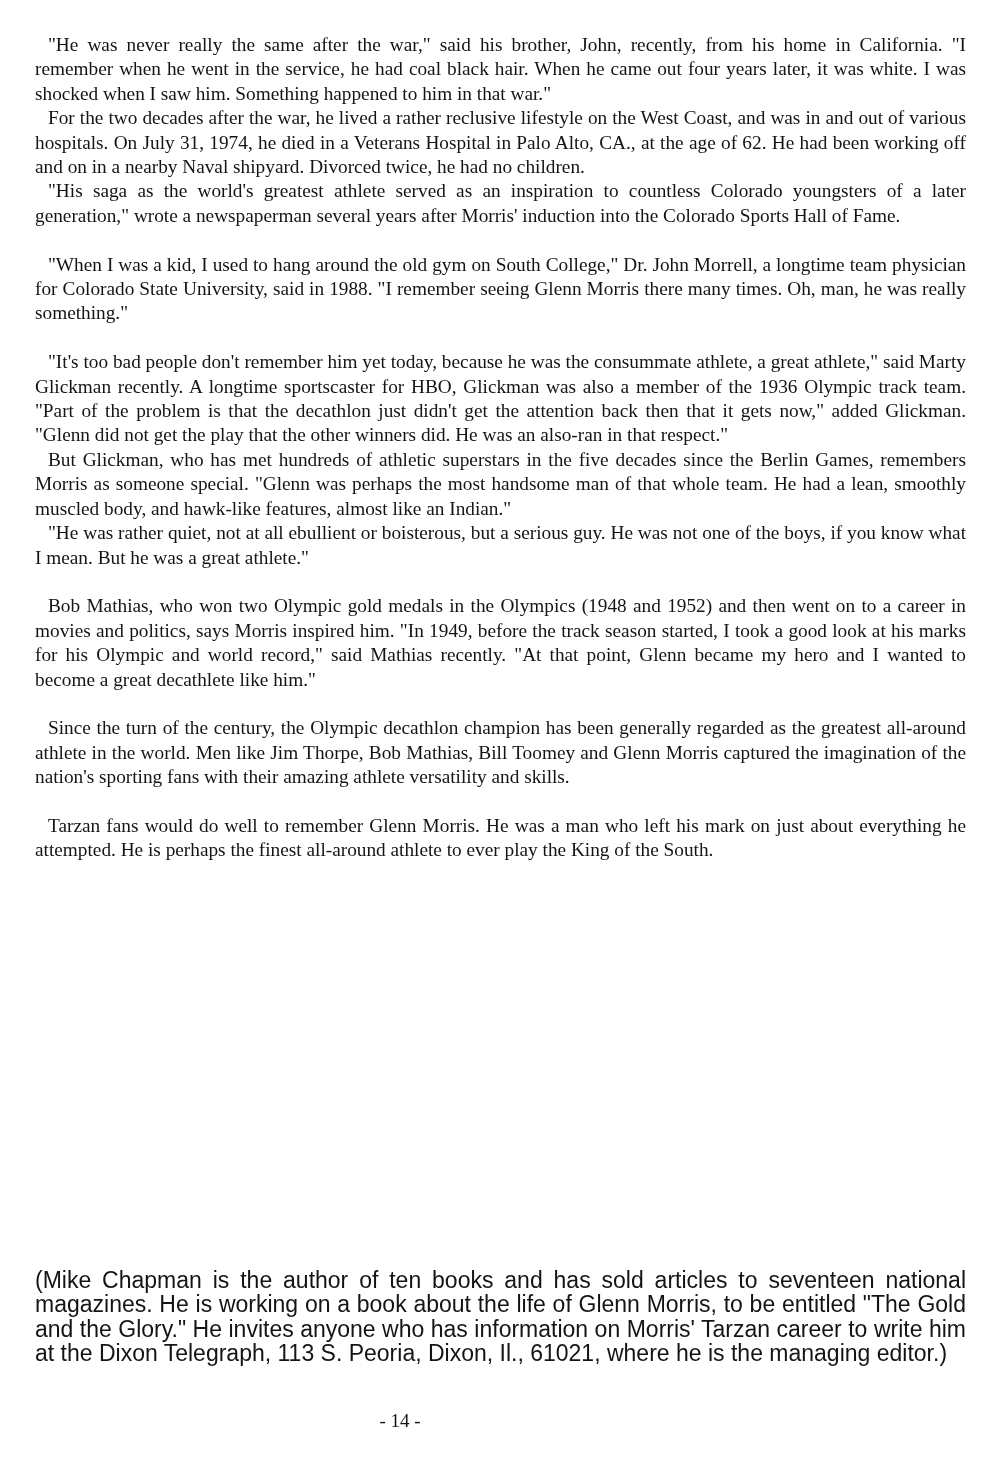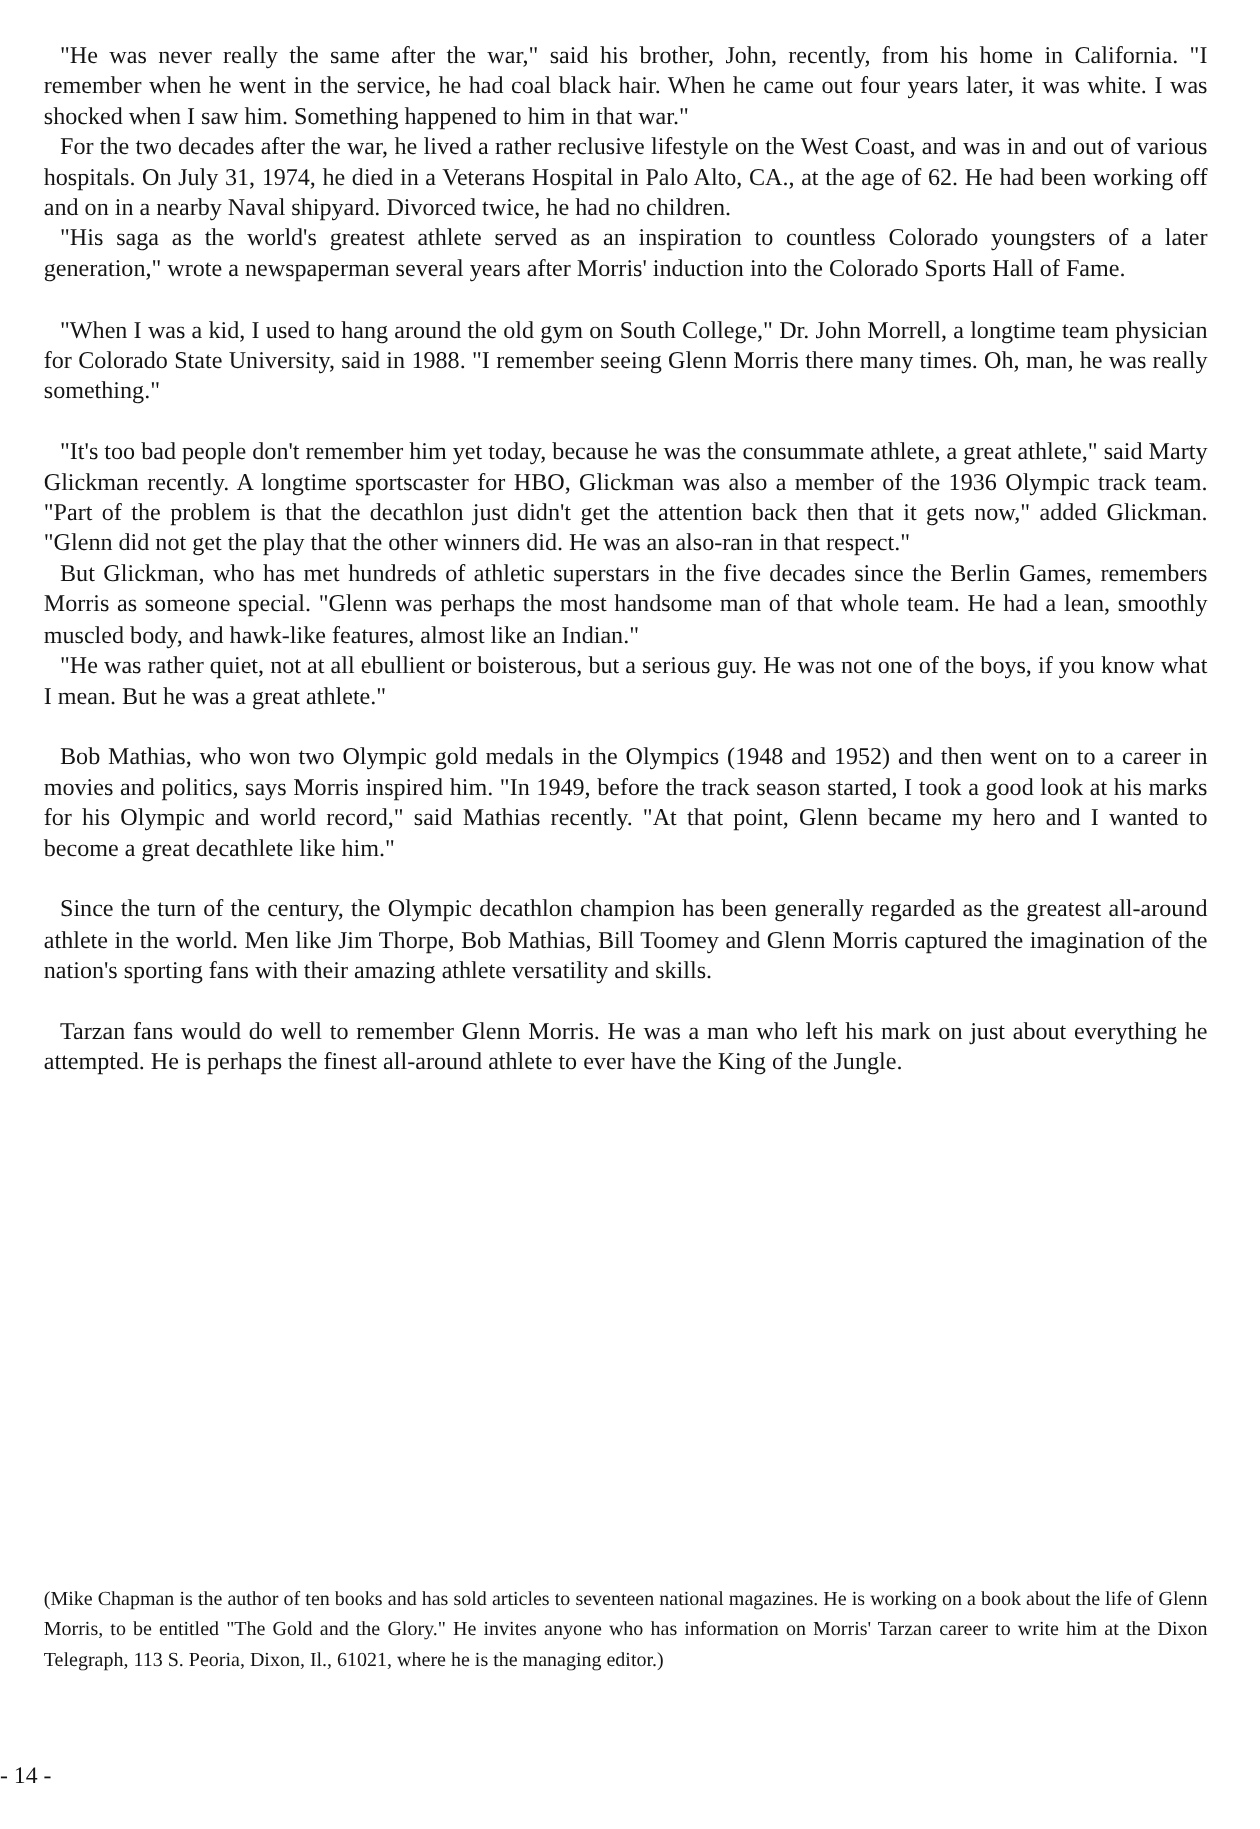--- a/index.html
+++ b/index.html
@@ -6,39 +6,39 @@
   body { width: 1008px; height: 1463px; position: relative; overflow: hidden; }
   .page {
     position: absolute; left: 35px; top: 33px; width: 931px;
     font-family: "Liberation Serif", "DejaVu Serif", serif;
     font-size: 19.3px; line-height: 24.4px; color: #141414;
     text-align: justify;
   }
   .page p { margin: 0; text-indent: 13px; }
   .page p.gap { margin-top: 24.4px; }
   .sig { position: absolute; left: 35px; top: 1268px; width: 931px;
-    font-family: Liberation Serif, serif;
-    font-size: 16px; line-height: 24.4px; color: #141414; text-align: justify; }
+    font-family: Liberation Sans, sans-serif;
+    font-size: 23px; line-height: 24.4px; color: #141414; text-align: justify; }
   .sig p { margin: 0; }
-  .page-number { position: absolute; top: 1410px; left: 0; width: 800px; text-align: left;
+  .page-number { position: absolute; top: 1410px; left: 0; width: 800px; text-align: center;
     font-family: "Liberation Serif", "DejaVu Serif", serif; font-size: 19px; color: #141414; }
 </style>
 </head>
 <body>
 
 <div class="page">
   <p>"He was never really the same after the war," said his brother, John, recently, from his home in California. "I remember when he went in the service, he had coal black hair. When he came out four years later, it was white. I was shocked when I saw him. Something happened to him in that war."</p>
   <p>For the two decades after the war, he lived a rather reclusive lifestyle on the West Coast, and was in and out of various hospitals. On July 31, 1974, he died in a Veterans Hospital in Palo Alto, CA., at the age of 62. He had been working off and on in a nearby Naval shipyard. Divorced twice, he had no children.</p>
   <p>"His saga as the world's greatest athlete served as an inspiration to countless Colorado youngsters of a later generation," wrote a newspaperman several years after Morris' induction into the Colorado Sports Hall of Fame.</p>
   <p class="gap">"When I was a kid, I used to hang around the old gym on South College," Dr. John Morrell, a longtime team physician for Colorado State University, said in 1988. "I remember seeing Glenn Morris there many times. Oh, man, he was really something."</p>
   <p class="gap">"It's too bad people don't remember him yet today, because he was the consummate athlete, a great athlete," said Marty Glickman recently. A longtime sportscaster for HBO, Glickman was also a member of the 1936 Olympic track team. "Part of the problem is that the decathlon just didn't get the attention back then that it gets now," added Glickman. "Glenn did not get the play that the other winners did. He was an also-ran in that respect."</p>
   <p>But Glickman, who has met hundreds of athletic superstars in the five decades since the Berlin Games, remembers Morris as someone special. "Glenn was perhaps the most handsome man of that whole team. He had a lean, smoothly muscled body, and hawk-like features, almost like an Indian."</p>
   <p>"He was rather quiet, not at all ebullient or boisterous, but a serious guy. He was not one of the boys, if you know what I mean. But he was a great athlete."</p>
   <p class="gap">Bob Mathias, who won two Olympic gold medals in the Olympics (1948 and 1952) and then went on to a career in movies and politics, says Morris inspired him. "In 1949, before the track season started, I took a good look at his marks for his Olympic and world record," said Mathias recently. "At that point, Glenn became my hero and I wanted to become a great decathlete like him."</p>
   <p class="gap">Since the turn of the century, the Olympic decathlon champion has been generally regarded as the greatest all-around athlete in the world. Men like Jim Thorpe, Bob Mathias, Bill Toomey and Glenn Morris captured the imagination of the nation's sporting fans with their amazing athlete versatility and skills.</p>
-  <p class="gap">Tarzan fans would do well to remember Glenn Morris. He was a man who left his mark on just about everything he attempted. He is perhaps the finest all-around athlete to ever have the King of the Jungle.</p>
+  <p class="gap">Tarzan fans would do well to remember Glenn Morris. He was a man who left his mark on just about everything he attempted. He is perhaps the finest all-around athlete to ever play the King of the South.</p>
 </div>
 
 <div class="sig">
   <p>(Mike Chapman is the author of ten books and has sold articles to seventeen national magazines. He is working on a book about the life of Glenn Morris, to be entitled "The Gold and the Glory." He invites anyone who has information on Morris' Tarzan career to write him at the Dixon Telegraph, 113 S. Peoria, Dixon, Il., 61021, where he is the managing editor.)</p>
 </div>
 
 <div class="page-number">- 14 -</div>
 
 </body></html>

